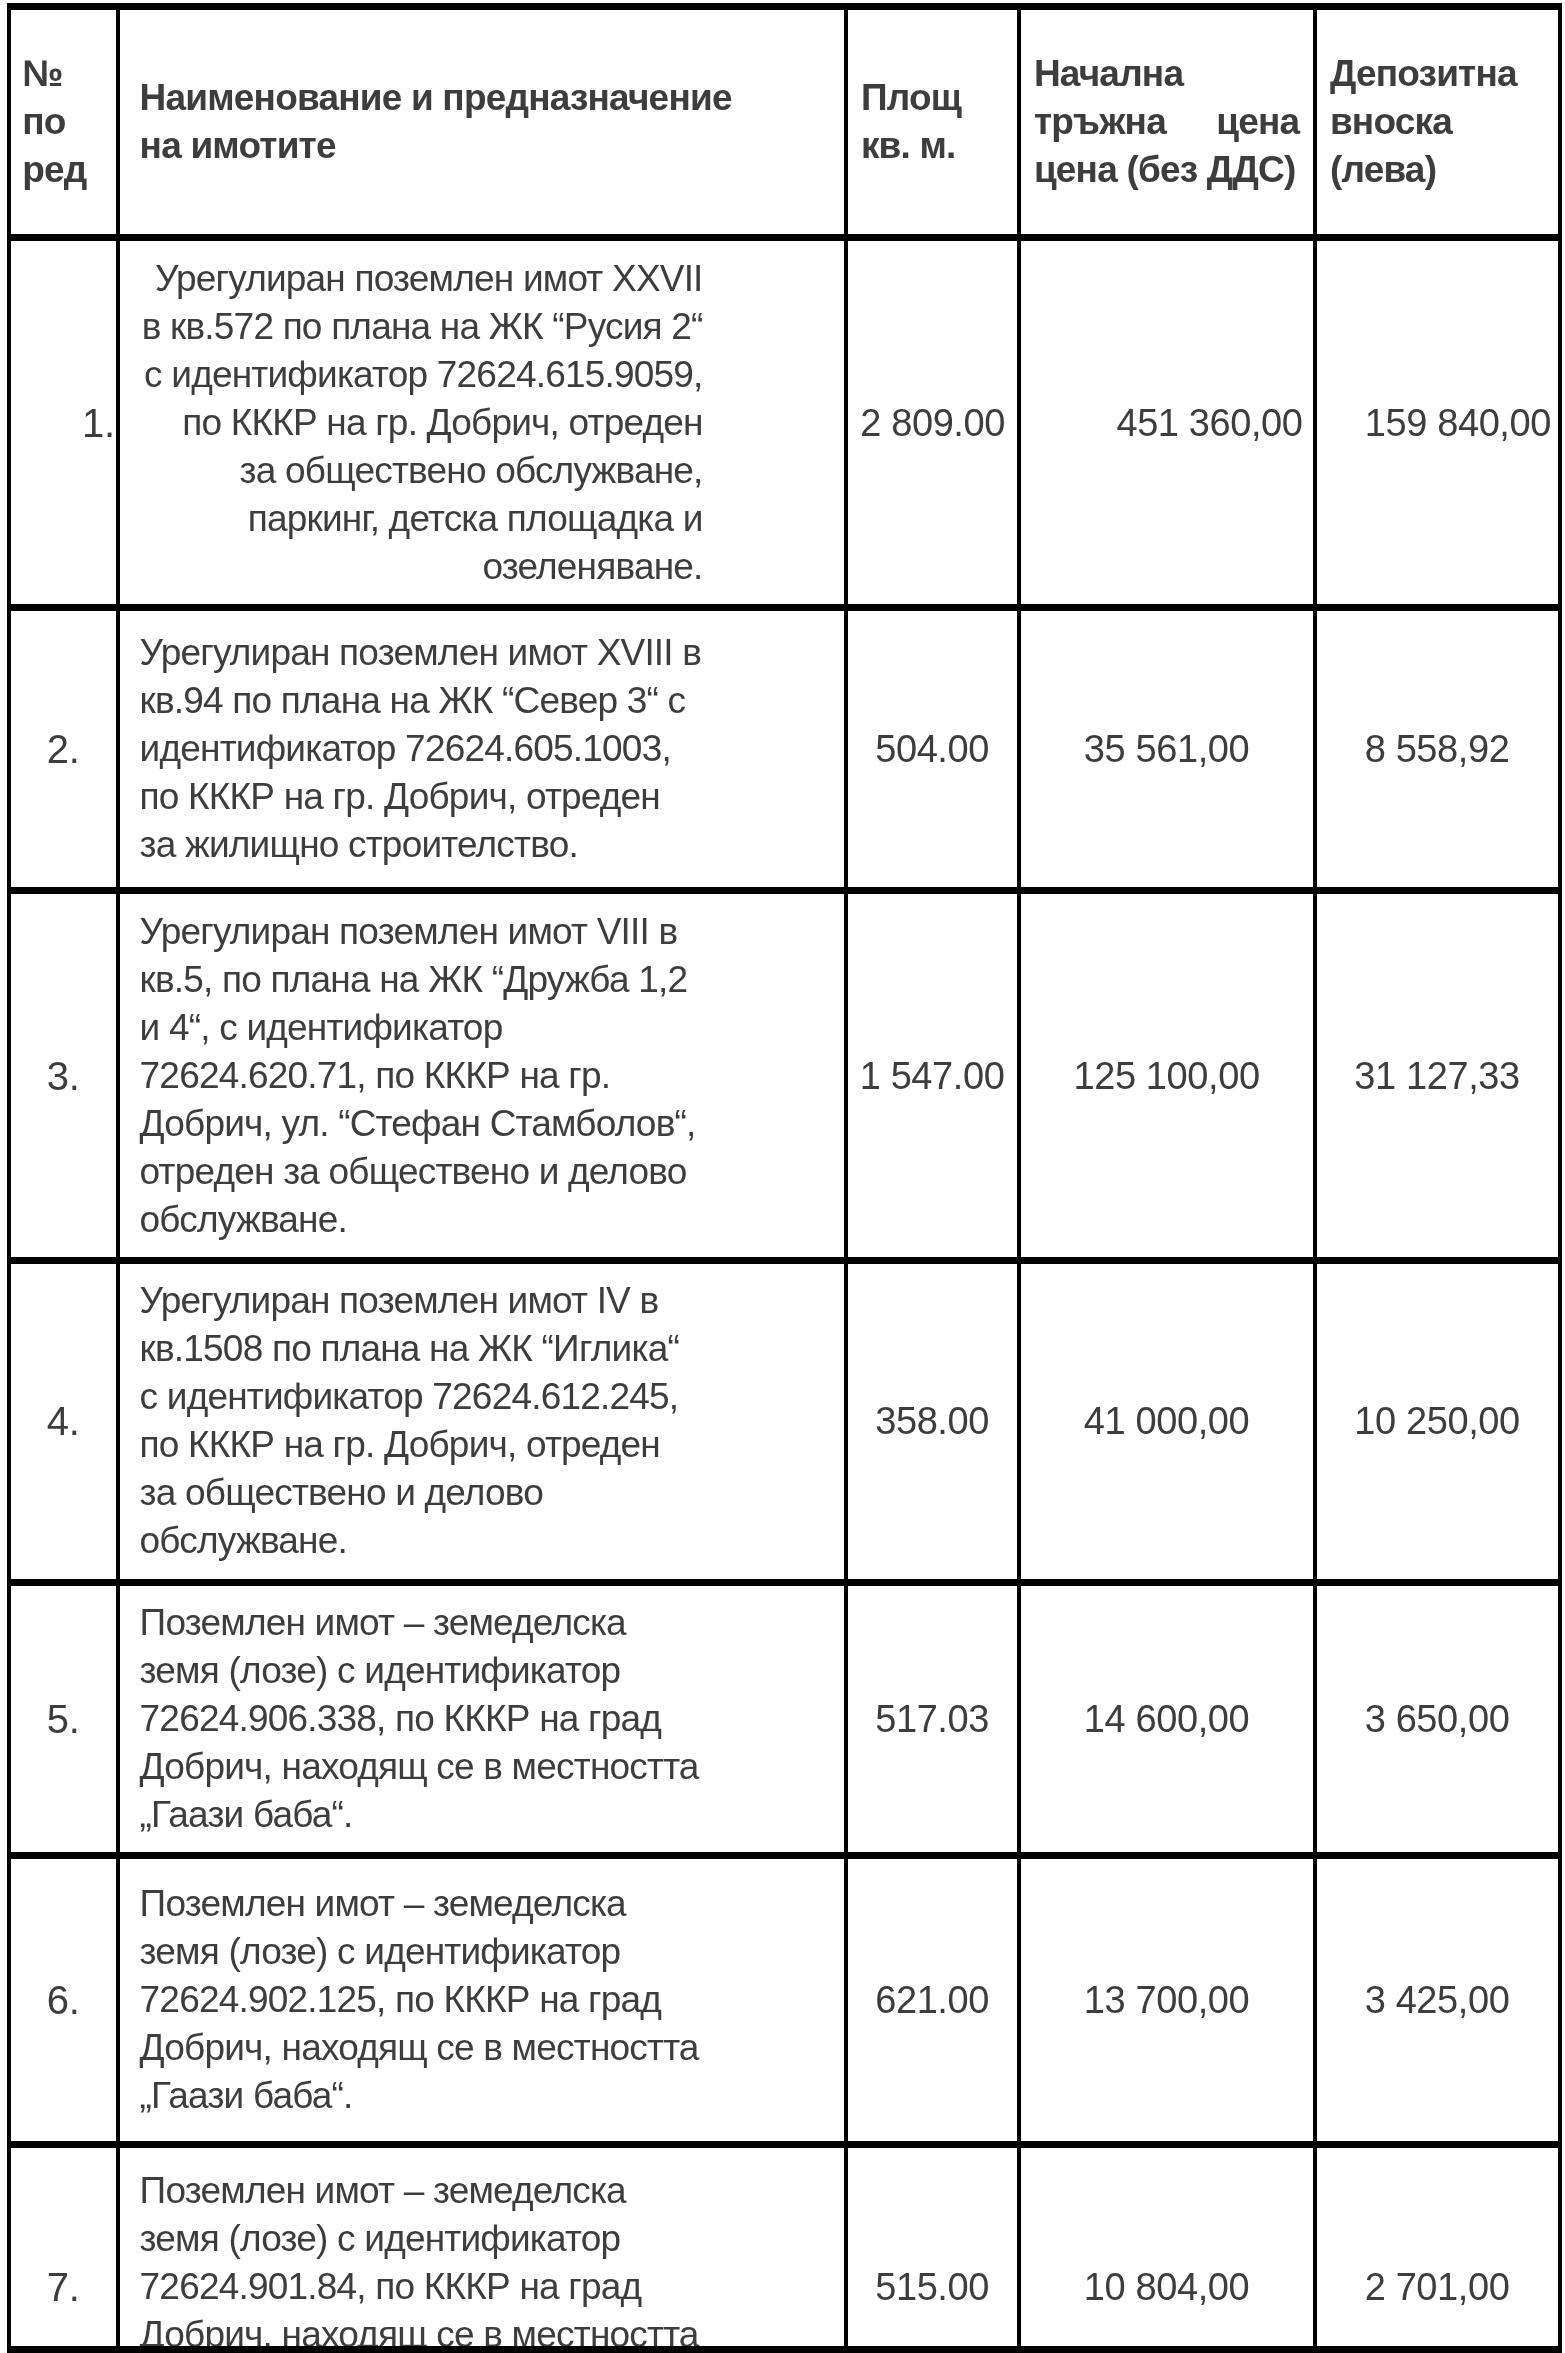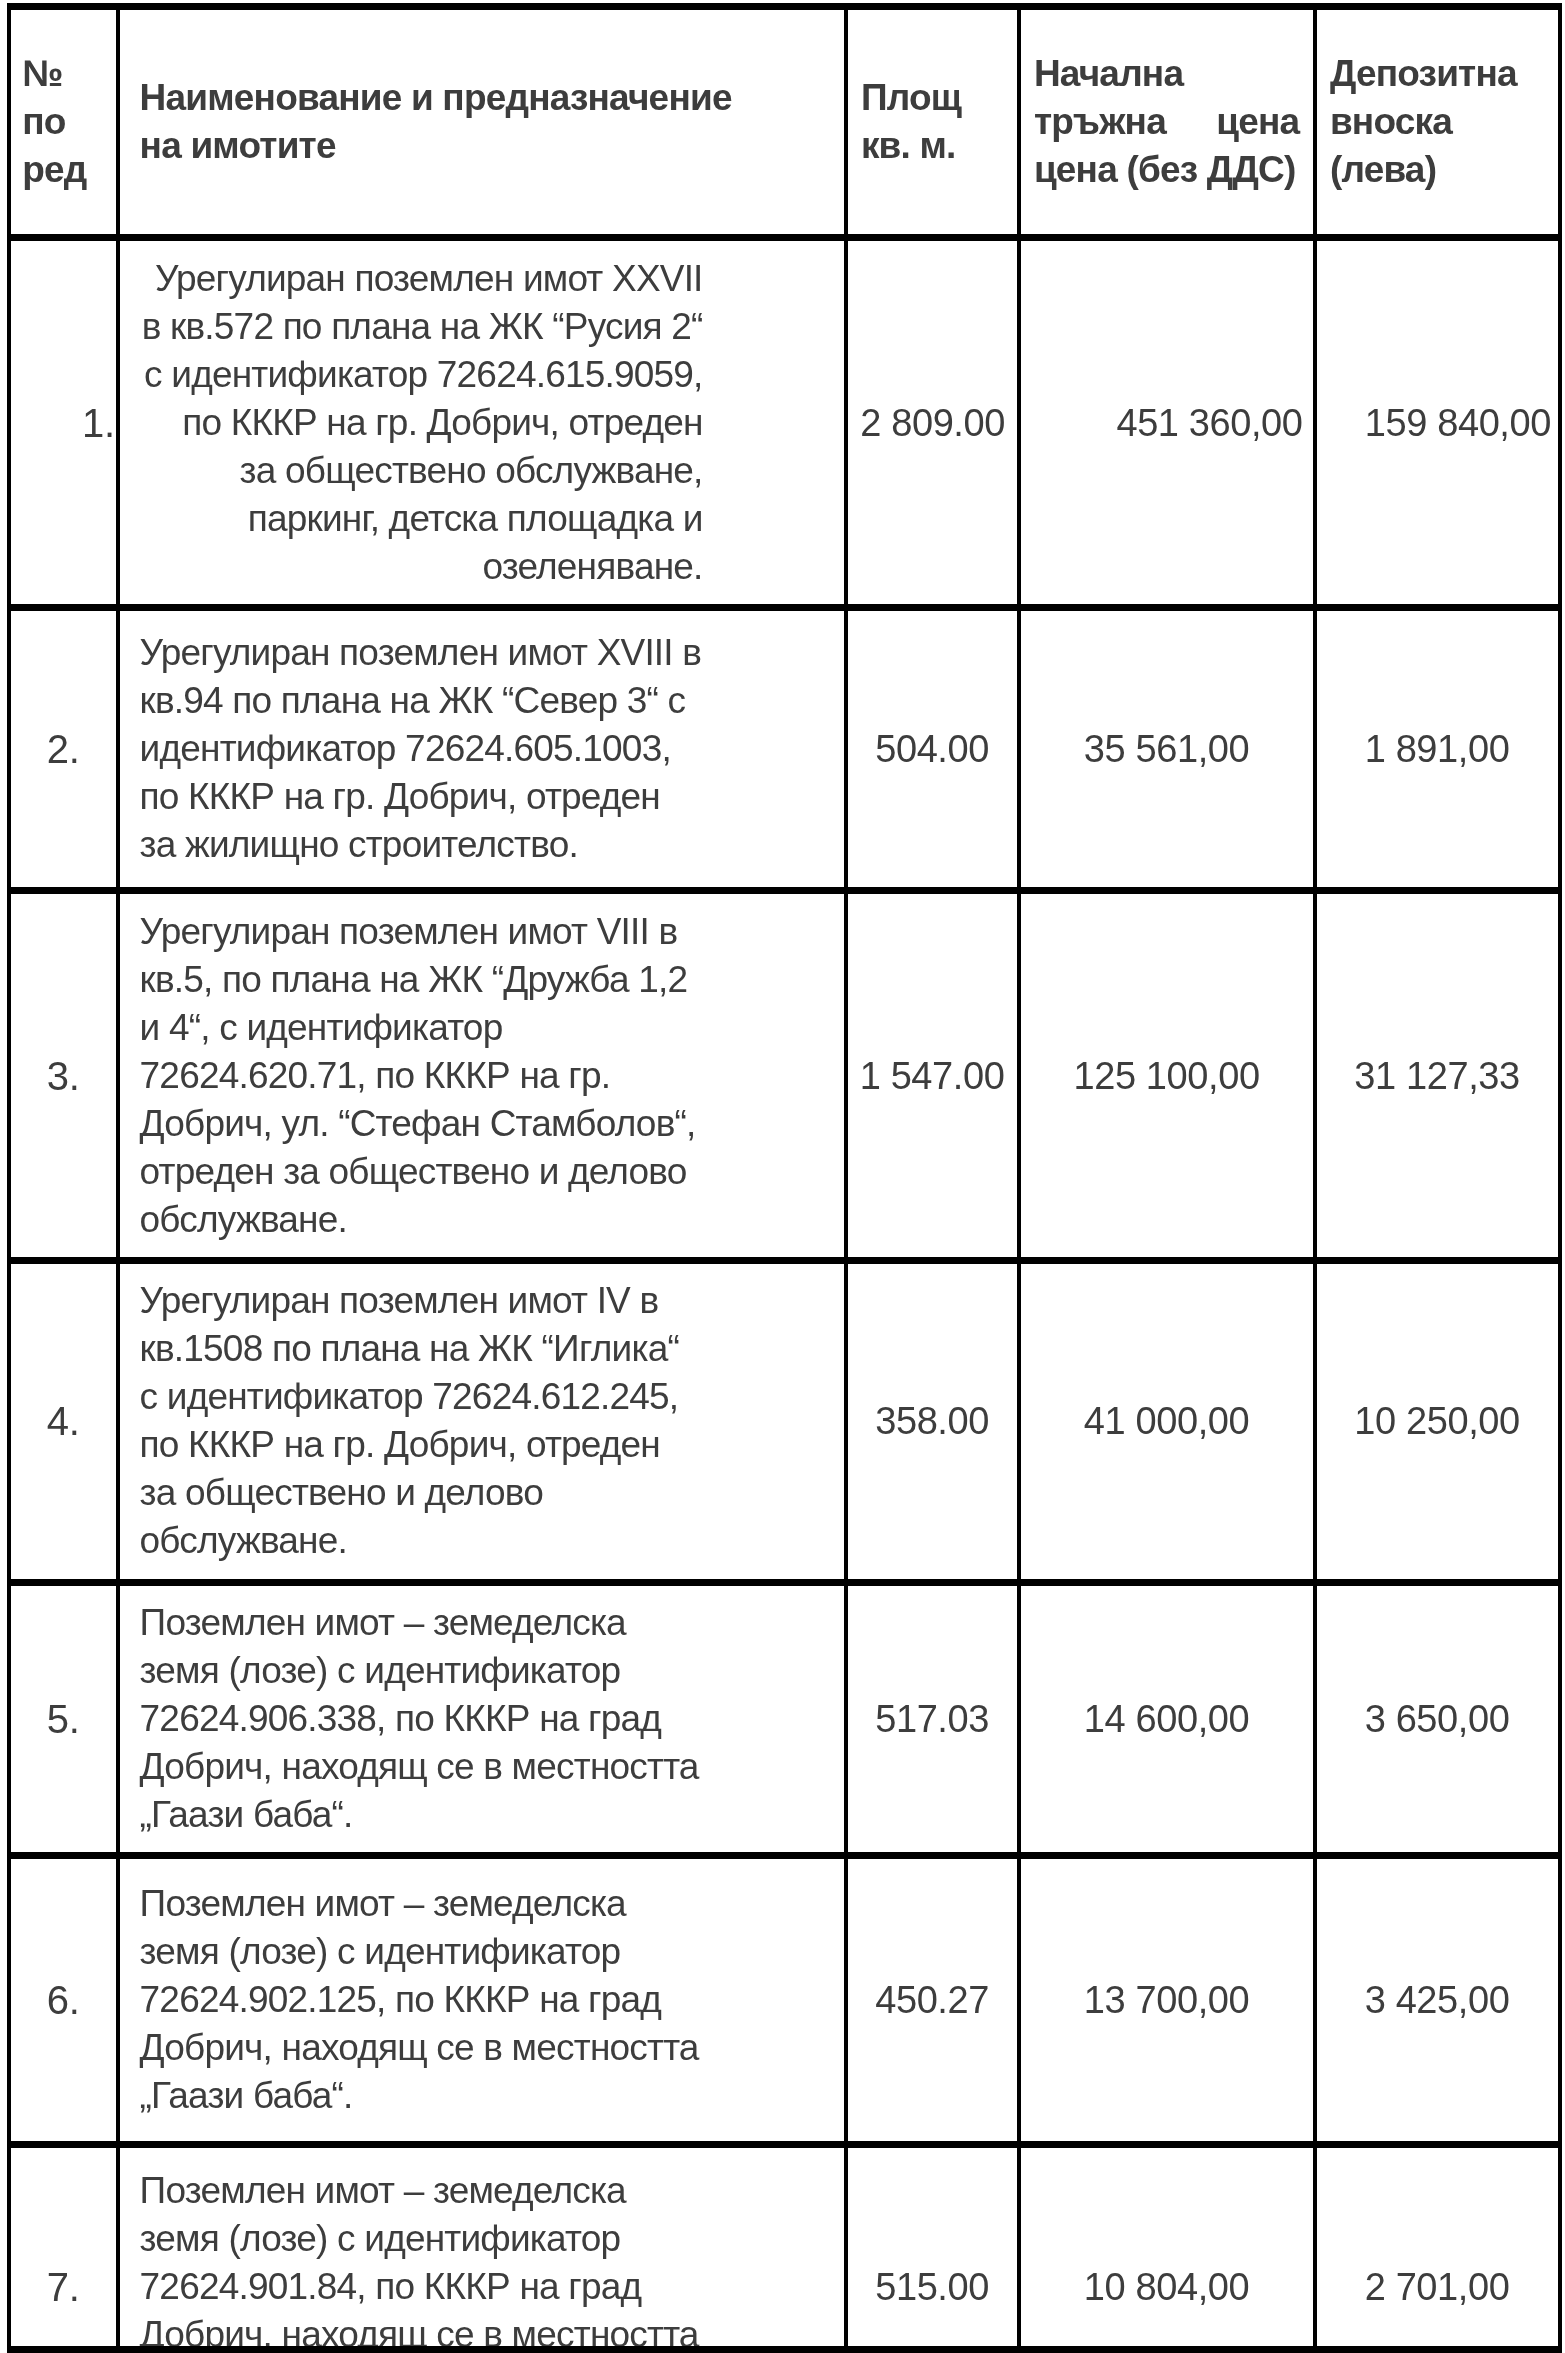--- a/index.html
+++ b/index.html
@@ -123,21 +123,21 @@
         <td class="name">Урегулиран поземлен имот XXVII в кв.572 по плана на ЖК “Русия 2“ с идентификатор 72624.615.9059, по КККР на гр. Добрич, отреден за обществено обслужване, паркинг, детска площадка и озеленяване.</td>
         <td class="area">2 809.00</td>
         <td class="price">451 360,00</td>
         <td class="deposit">159 840,00</td>
       </tr>
       <tr>
         <td class="num">2.</td>
         <td class="name">Урегулиран поземлен имот XVIII в кв.94 по плана на ЖК “Север 3“ с идентификатор 72624.605.1003, по КККР на гр. Добрич, отреден за жилищно строителство.</td>
         <td class="area">504.00</td>
         <td class="price">35 561,00</td>
-        <td class="deposit">1 891,00</td>
+        <td class="deposit">8 558,92</td>
       </tr>
       <tr>
         <td class="num">3.</td>
         <td class="name">Урегулиран поземлен имот VIII в кв.5, по плана на ЖК “Дружба 1,2 и 4“, с идентификатор 72624.620.71, по КККР на гр. Добрич, ул. “Стефан Стамболов“, отреден за обществено и делово обслужване.</td>
         <td class="area">1 547.00</td>
         <td class="price">125 100,00</td>
         <td class="deposit">31 127,33</td>
       </tr>
       <tr>
         <td class="num">4.</td>
@@ -149,21 +149,21 @@
       <tr>
         <td class="num">5.</td>
         <td class="name">Поземлен имот – земеделска земя (лозе) с идентификатор 72624.906.338, по КККР на град Добрич, находящ се в местността „Гаази баба“.</td>
         <td class="area">517.03</td>
         <td class="price">14 600,00</td>
         <td class="deposit">3 650,00</td>
       </tr>
       <tr>
         <td class="num">6.</td>
         <td class="name">Поземлен имот – земеделска земя (лозе) с идентификатор 72624.902.125, по КККР на град Добрич, находящ се в местността „Гаази баба“.</td>
-        <td class="area">450.27</td>
+        <td class="area">621.00</td>
         <td class="price">13 700,00</td>
         <td class="deposit">3 425,00</td>
       </tr>
       <tr>
         <td class="num">7.</td>
         <td class="name">Поземлен имот – земеделска земя (лозе) с идентификатор 72624.901.84, по КККР на град Добрич, находящ се в местността „Гаази баба“.</td>
         <td class="area">515.00</td>
         <td class="price">10 804,00</td>
         <td class="deposit">2 701,00</td>
       </tr>

